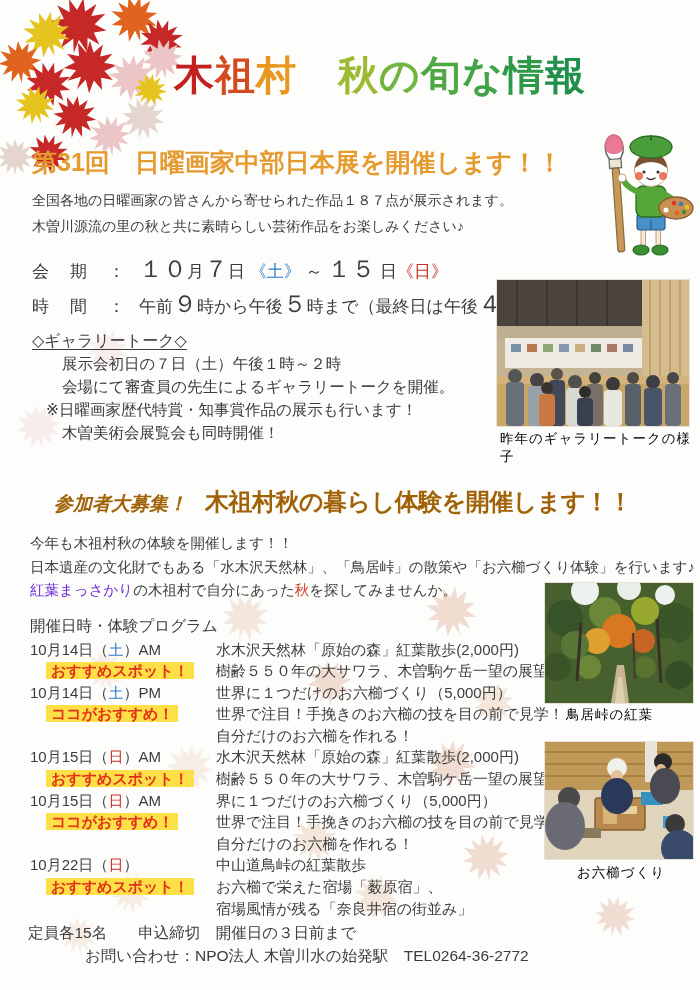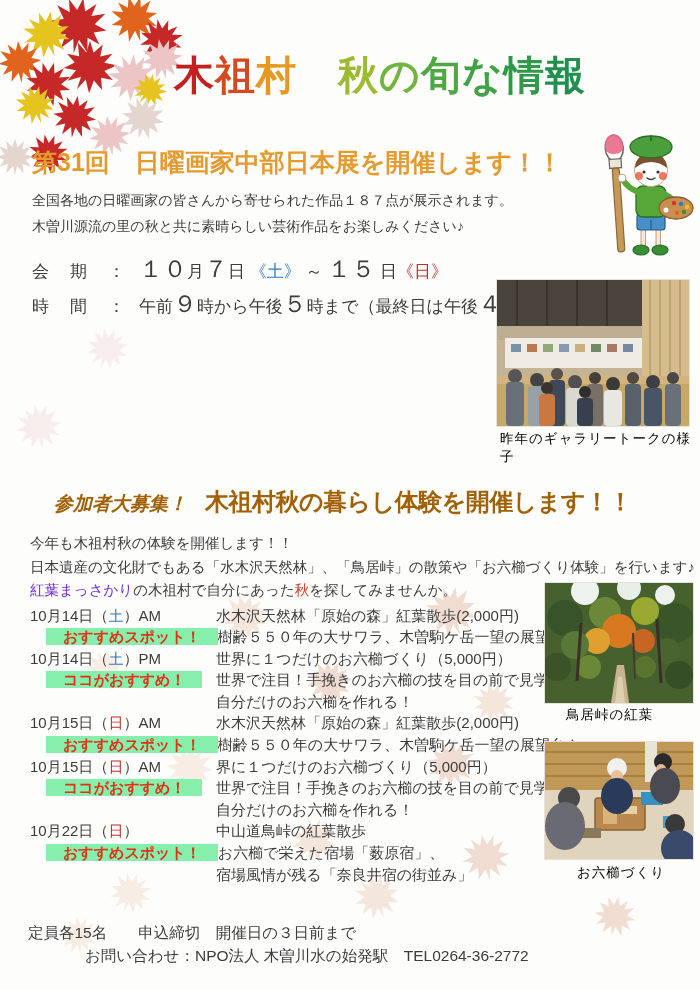--- a/index.html
+++ b/index.html
@@ -39,21 +39,21 @@
   
   #sec2{position:absolute;left:30px;top:486px;width:660px;z-index:3;}
   #exp-heading{margin:0 0 14px 0;color:#a16207;white-space:nowrap;}
   #exp-heading .prefix{font-size:19px;font-weight:bold;font-style:italic;margin-left:24px;margin-right:18px;letter-spacing:0px;}
   #exp-heading .main{font-size:24px;font-weight:bold;letter-spacing:-0.5px;}
   .exp-intro{font-size:14.5px;line-height:23.5px;margin:0;white-space:nowrap;}
   #program-title{margin-top:12px;font-size:15.5px;line-height:22px;}
   #program-list{margin-top:2px;}
   .prog-row{display:flex;line-height:21.6px;font-size:15px;white-space:nowrap;}
   .prog-left{flex:0 0 186px;}
-  .badge{background:#86efac;color:#e33018;font-weight:bold;padding:0 17px;margin-left:16px;font-size:15px;}
+  .badge{background:#fde047;color:#e33018;font-weight:bold;padding:0 5px;margin-left:16px;font-size:15px;}
   .prog-desc{flex:1;}
   
   #footer-line1{position:absolute;left:28px;top:923px;font-size:15.5px;z-index:3;white-space:nowrap;}
   #footer-line2{position:absolute;left:85px;top:946px;font-size:15.5px;z-index:3;white-space:nowrap;}
 </style>
 </head>
 <body>
 
 <svg width="0" height="0" style="position:absolute">
   <defs>
@@ -145,20 +145,27 @@
   <circle cx="67" cy="44" r="4" fill="#e86040" opacity="0.85"></circle>
 </svg>
 
 <section id="sec1">
   <h2 id="exh-heading">第31回　日曜画家中部日本展を開催します！！</h2>
   <p class="exh-intro">全国各地の日曜画家の皆さんから寄せられた作品１８７点が展示されます。</p>
   <p class="exh-intro">木曽川源流の里の秋と共に素晴らしい芸術作品をお楽しみください♪</p>
   <div id="details">
       <div class="detail-row"><span class="detail-label">会　期　：</span><span class="bignum">１０</span><span>月</span><span class="bignum">７</span><span>日 </span><span style="color: rgb(43, 123, 199);">《土》</span><span> ～ </span><span class="bignum">１５</span><span> 日</span><span style="color: rgb(192, 48, 40);">《日》</span></div>
       <div class="detail-row"><span class="detail-label">時　間　：</span><span>午前</span><span class="bignum">９</span><span>時から午後</span><span class="bignum">５</span><span>時まで（最終日は午後</span><span class="bignum">４</span><span>時まで）</span></div>
+    </div>
+  <div class="gt-head">◇ギャラリートーク◇</div>
+  <div id="gt-lines">
+      <div class="gt-line ind2">展示会初日の７日（土）午後１時～２時</div>
+      <div class="gt-line ind2">会場にて審査員の先生によるギャラリートークを開催。</div>
+      <div class="gt-line ind1">※日曜画家歴代特賞・知事賞作品の展示も行います！</div>
+      <div class="gt-line ind2">木曽美術会展覧会も同時開催！</div>
     </div>
 </section>
 
 <figure class="photo" style="left:497px;top:280px;width:192px;height:146px;margin:0;">
   <svg width="192" height="146" viewBox="0 0 192 146">
     <rect width="192" height="146" fill="#c4b494"></rect>
     <rect x="0" y="0" width="145" height="46" fill="#4a443c"></rect>
     <g stroke="#3a352e" stroke-width="2">
         <line x1="20" y1="0" x2="20" y2="46"></line>
         <line x1="50" y1="0" x2="50" y2="46"></line>
@@ -215,20 +222,21 @@
 </figure>
 <figcaption class="caption" style="left:500px;top:430px;">昨年のギャラリートークの様子</figcaption>
 
 <section id="sec2">
   <h2 id="exp-heading">
     <span class="prefix">参加者大募集！</span><span class="main">木祖村秋の暮らし体験を開催します！！</span>
   </h2>
   <p class="exp-intro">今年も木祖村秋の体験を開催します！！</p>
   <p class="exp-intro">日本遺産の文化財でもある「水木沢天然林」、「鳥居峠」の散策や「お六櫛づくり体験」を行います♪</p>
   <p class="exp-intro" id="intro-colored"><span style="color: #6d28d9;">紅葉まっさかり</span><span>の木祖村で自分にあった</span><span style="color: rgb(212, 56, 40);">秋</span><span>を探してみませんか。</span></p>
+  <div id="program-title">開催日時・体験プログラム</div>
   <div id="program-list">
       <div class="prog-row">
         <div class="prog-left"><span>10月14日（</span><span style="color: rgb(43, 123, 199);">土</span><span>）AM</span></div>
         <div class="prog-desc">水木沢天然林「原始の森」紅葉散歩(2,000円)</div>
       </div>
       <div class="prog-row">
         <div class="prog-left"><span class="badge">おすすめスポット！</span></div>
         <div class="prog-desc">樹齢５５０年の大サワラ、木曽駒ケ岳一望の展望台！</div>
       </div>
       <div class="prog-row">

